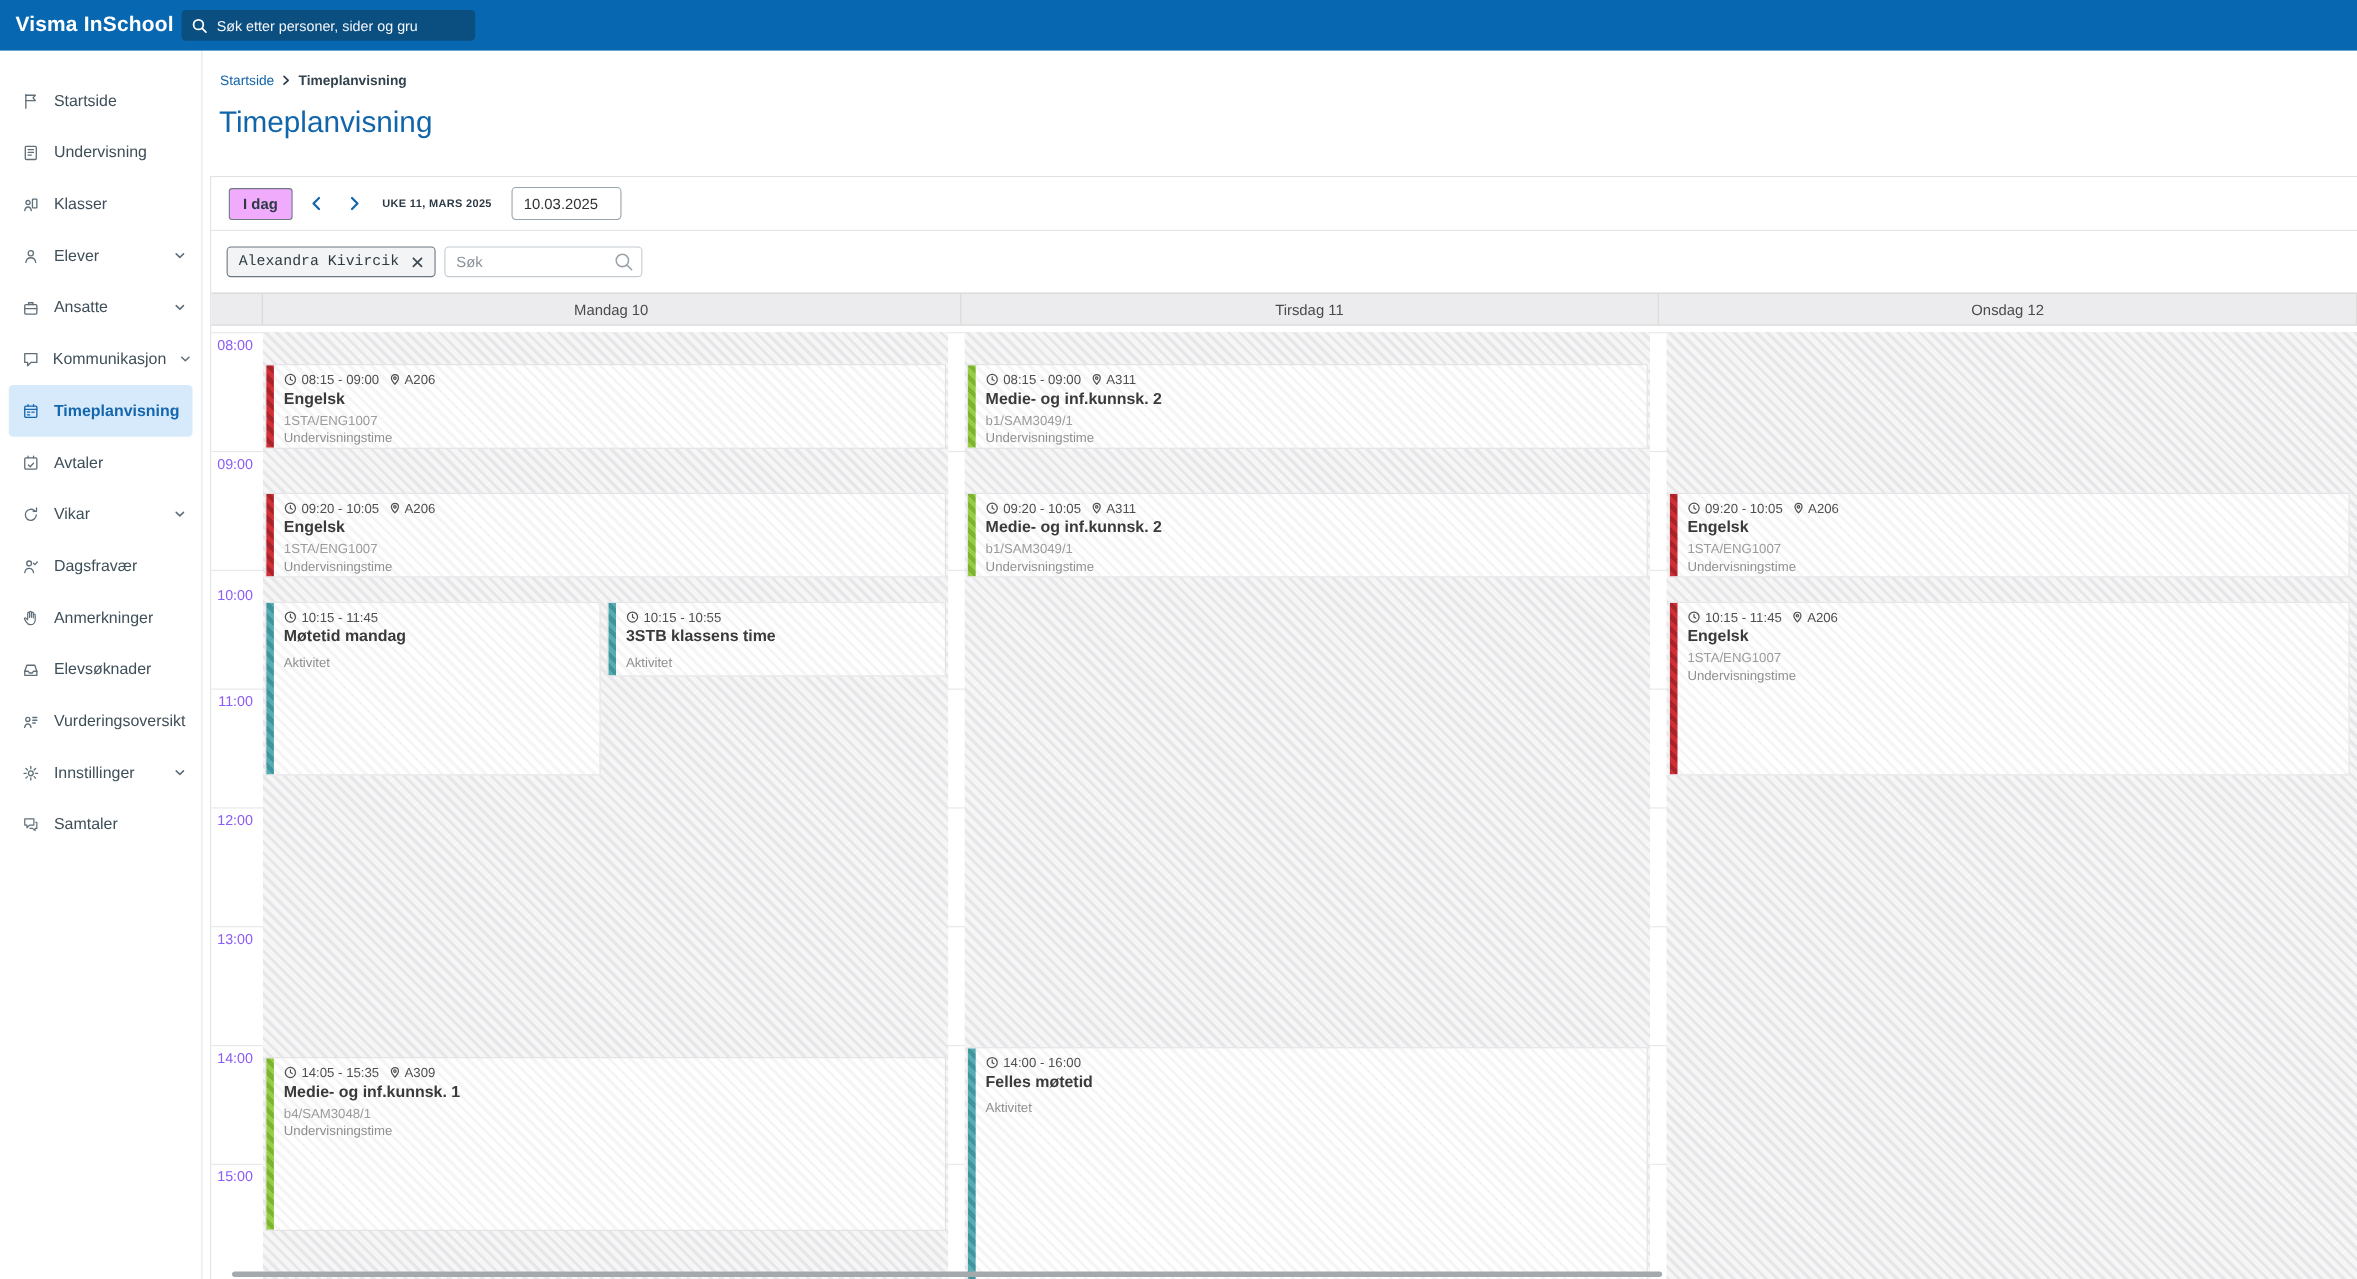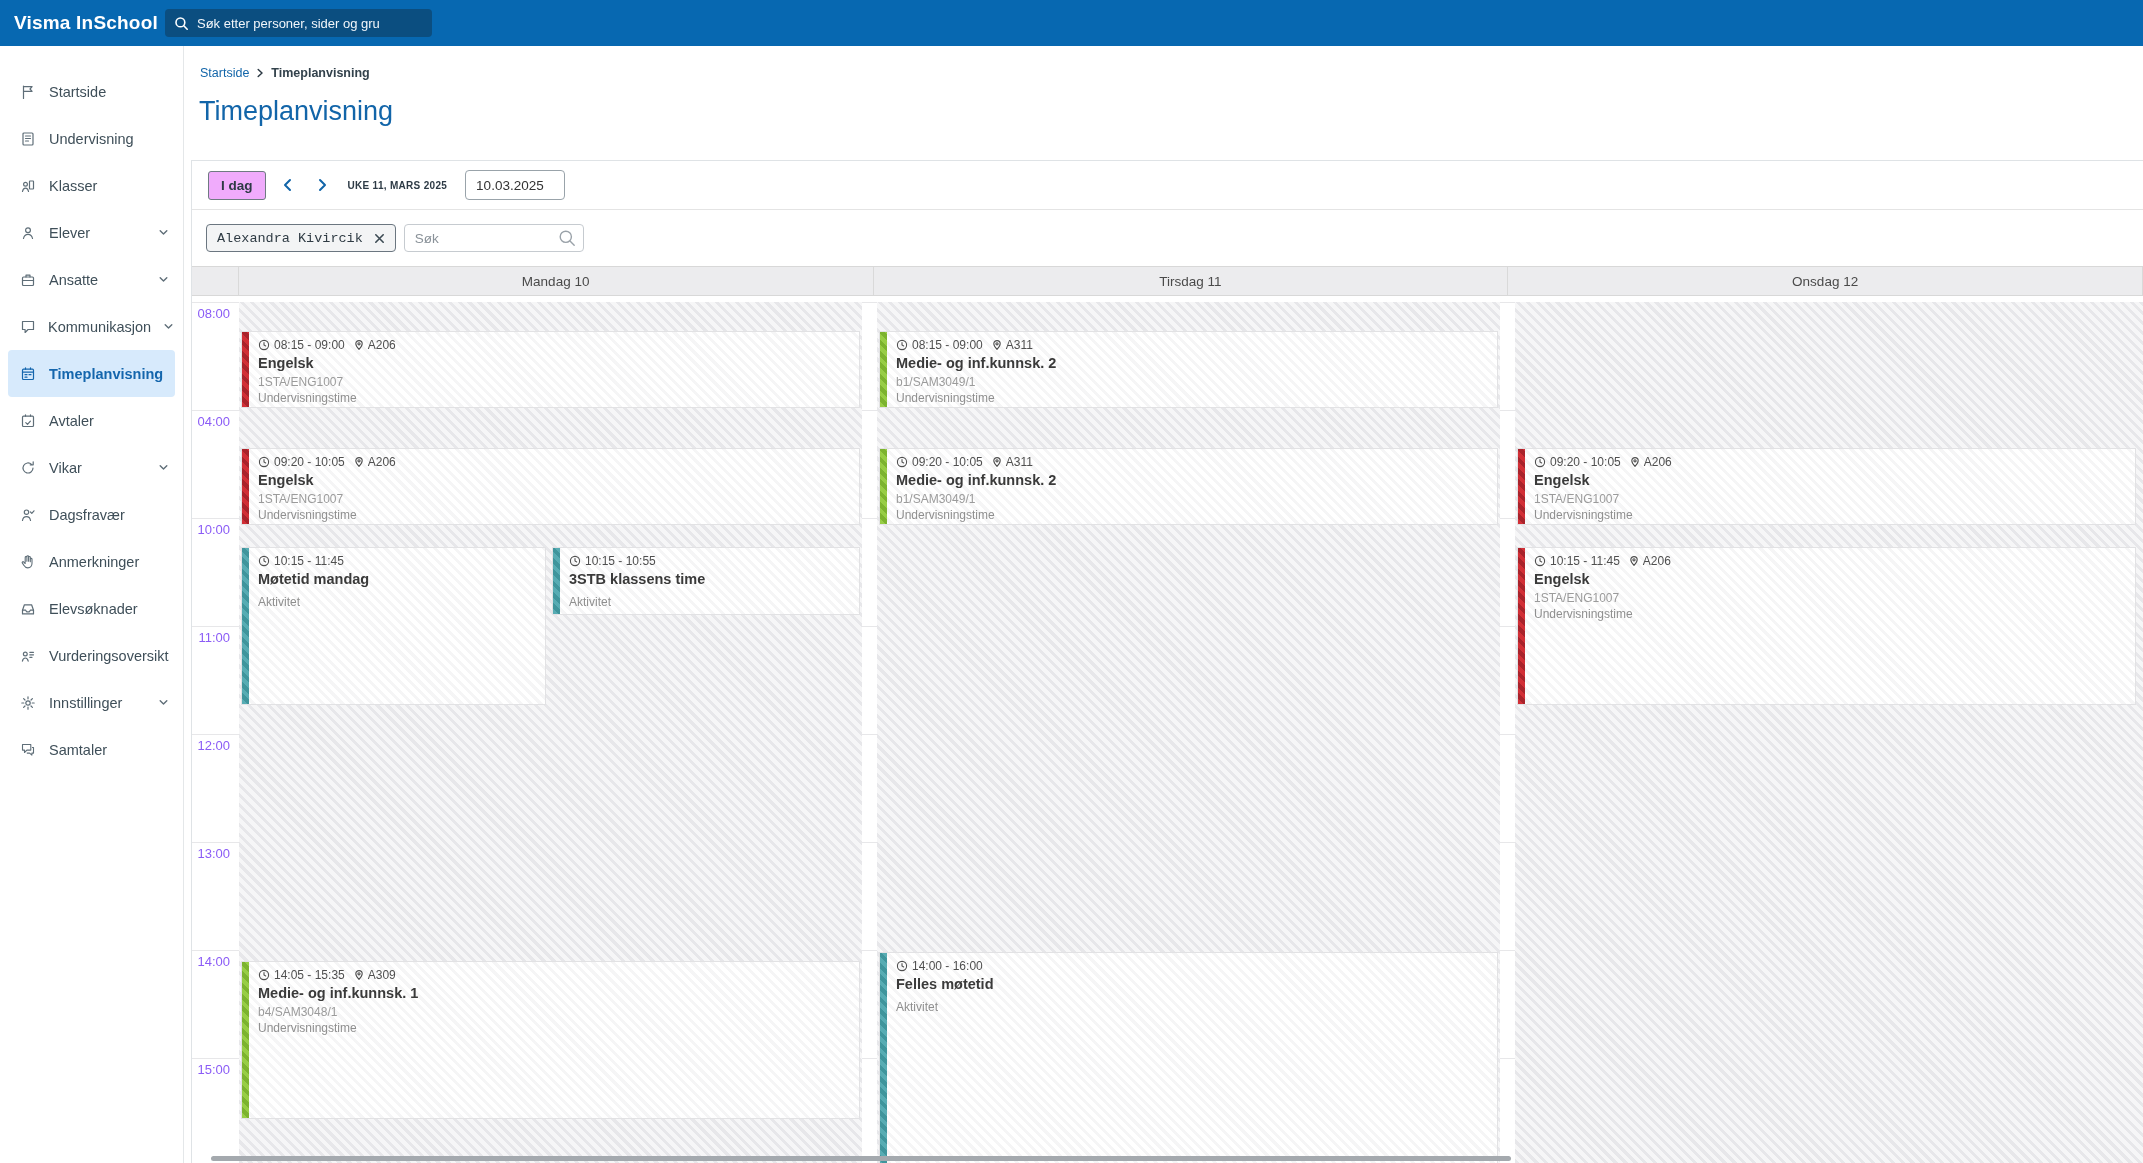--- a/index.html
+++ b/index.html
@@ -355,22 +355,22 @@
       <div class="hour-line" style="top:6px"></div>
       <div class="hour-line" style="top:114px"></div>
       <div class="hour-line" style="top:222px"></div>
       <div class="hour-line" style="top:330px"></div>
       <div class="hour-line" style="top:438px"></div>
       <div class="hour-line" style="top:546px"></div>
       <div class="hour-line" style="top:654px"></div>
       <div class="hour-line" style="top:762px"></div>
 
       <div class="time-label" style="top:10px">08:00</div>
-      <div class="time-label" style="top:118px">04:00</div>
-      <div class="time-label" style="top:226px">10:00</div>
+      <div class="time-label" style="top:118px">09:00</div>
+      <div class="time-label" style="top:237px">10:00</div>
       <div class="time-label" style="top:334px">11:00</div>
       <div class="time-label" style="top:442px">12:00</div>
       <div class="time-label" style="top:550px">13:00</div>
       <div class="time-label" style="top:658px">14:00</div>
       <div class="time-label" style="top:766px">15:00</div>
 
       <div class="day-col" style="left:47px">
 
         <div class="event red" style="left:2px;top:29px;width:619px;height:77px">
           <div class="ev-meta">

